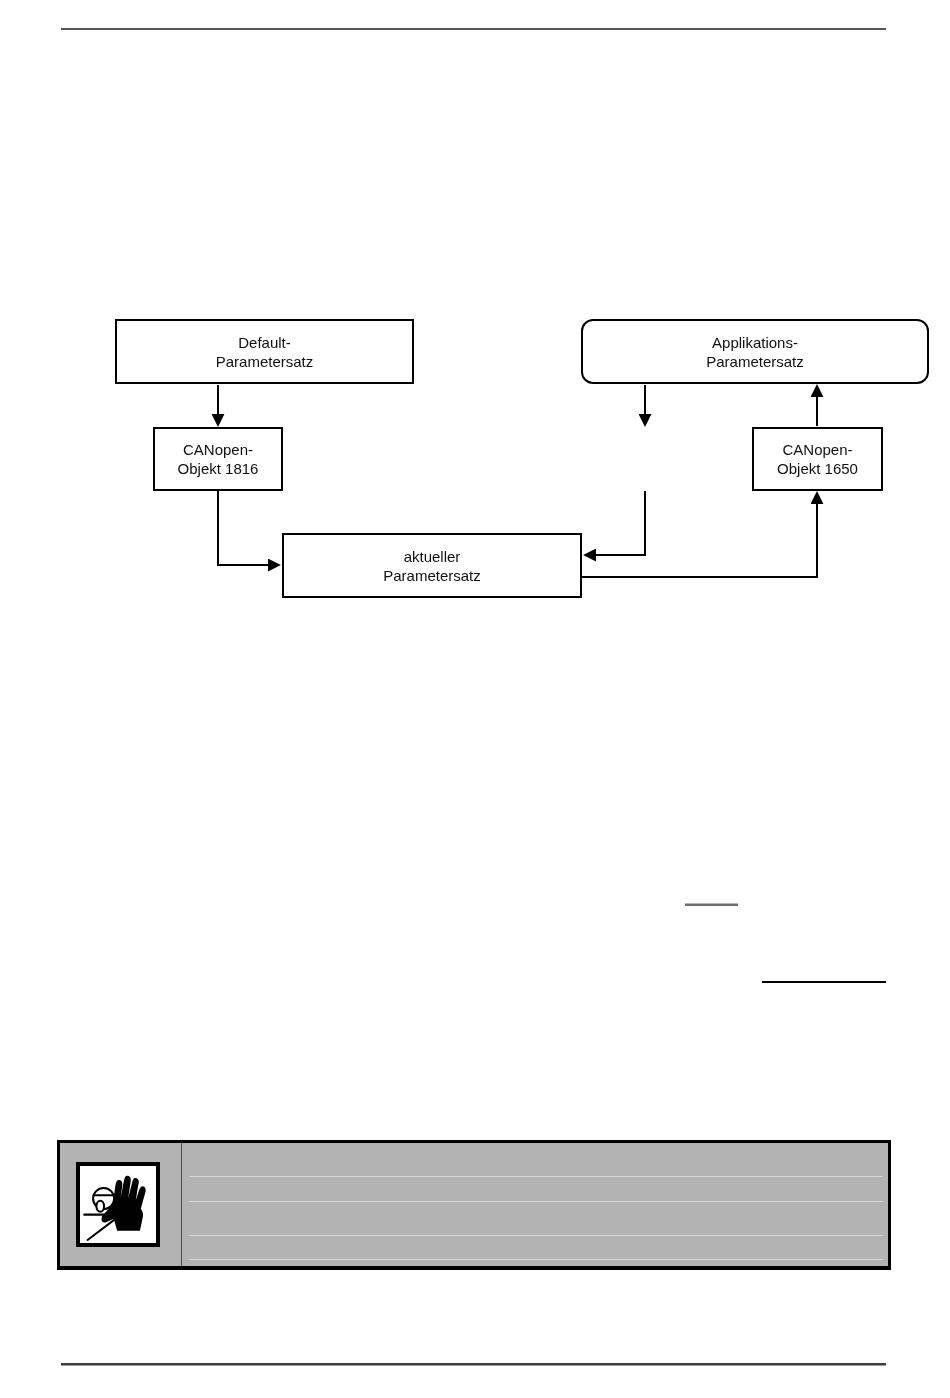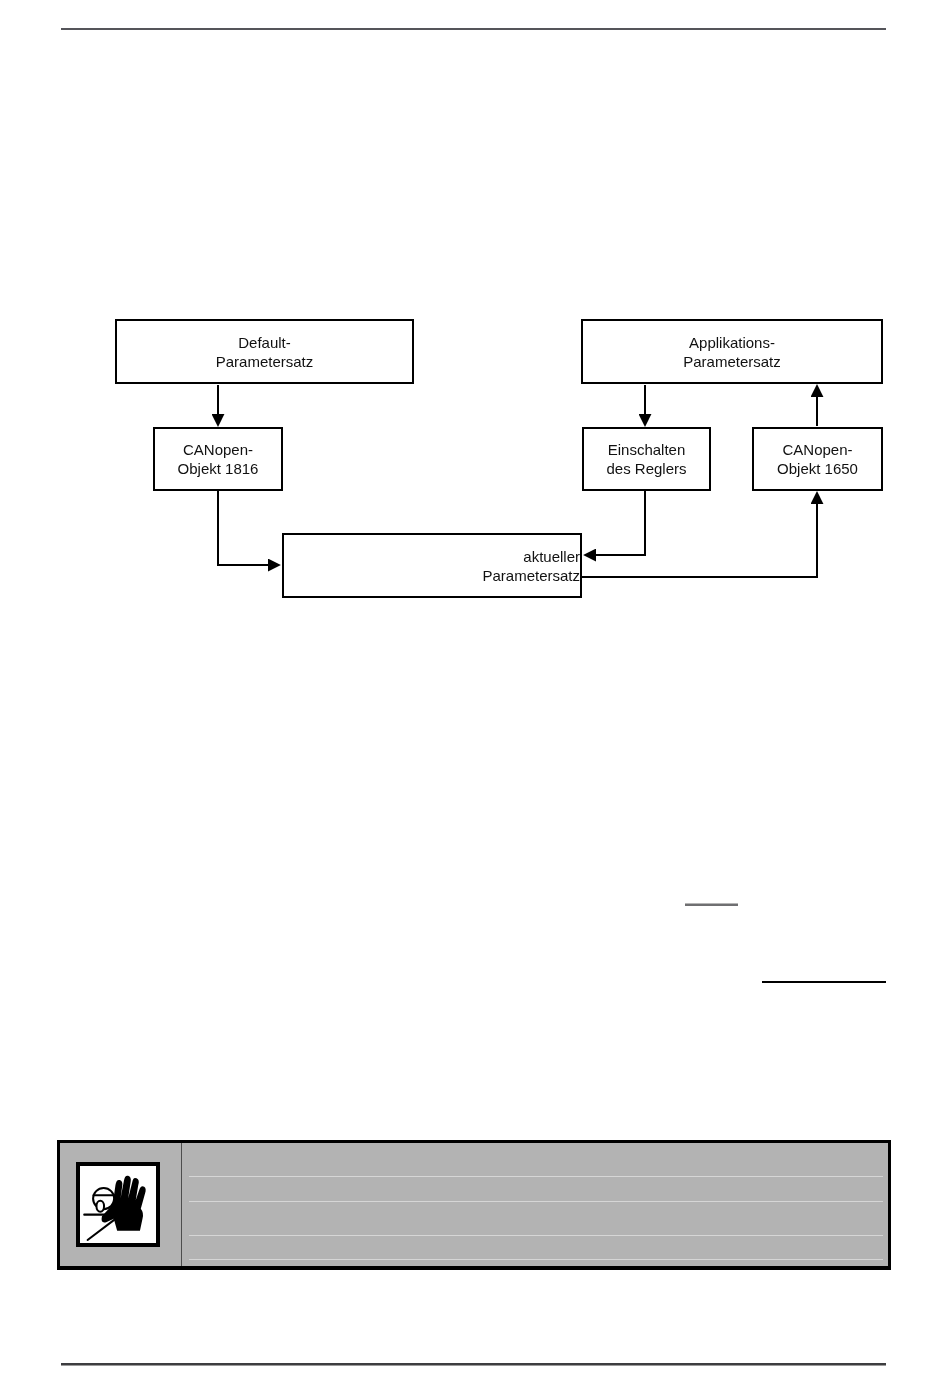--- a/index.html
+++ b/index.html
@@ -27,24 +27,24 @@
     display: flex;
     flex-direction: column;
     align-items: center;
     justify-content: center;
     font-size: 15px;
     line-height: 19px;
     text-align: center;
   }
   .box-default      { left: 68px;  top: 319px; width: 299px; height: 65px; margin-left: 47px; }
   .box-canopen1011  { left: 153px; top: 427px; width: 130px; height: 64px; }
-  .box-applikations { left: 581px; top: 319px; width: 302px; height: 65px; }
+  .box-applikations { left: 581px; top: 319px; width: 348px; height: 65px; border-radius: 12px; }
   .box-einschalten  { left: 582px; top: 427px; width: 129px; height: 64px; }
   .box-canopen1010  { left: 752px; top: 427px; width: 131px; height: 64px; }
-  .box-aktueller    { left: 282px; top: 533px; width: 300px; height: 65px; align-items: flex-end; }
+  .box-aktueller    { left: 282px; top: 533px; width: 300px; height: 65px; }
 
   .connectors {
     position: absolute;
     left: 0; top: 0;
     width: 950px; height: 1398px;
     pointer-events: none;
   }
 
   
   .shortrule { position: absolute; height: 2px; }
@@ -103,24 +103,20 @@
   <div class="dbox box-canopen1011">
     <span>CANopen-</span>
     <span>Objekt 1816</span>
   </div>
 
   <div class="dbox box-applikations">
     <span>Applikations-</span>
     <span>Parametersatz</span>
   </div>
 
-  <div class="dbox box-einschalten">
-    <span>Einschalten</span>
-    <span>des Reglers</span>
-  </div>
 
   <div class="dbox box-canopen1010">
     <span>CANopen-</span>
     <span>Objekt 1650</span>
   </div>
 
   <div class="dbox box-aktueller">
     <span>aktueller</span>
     <span>Parametersatz</span>
   </div>

